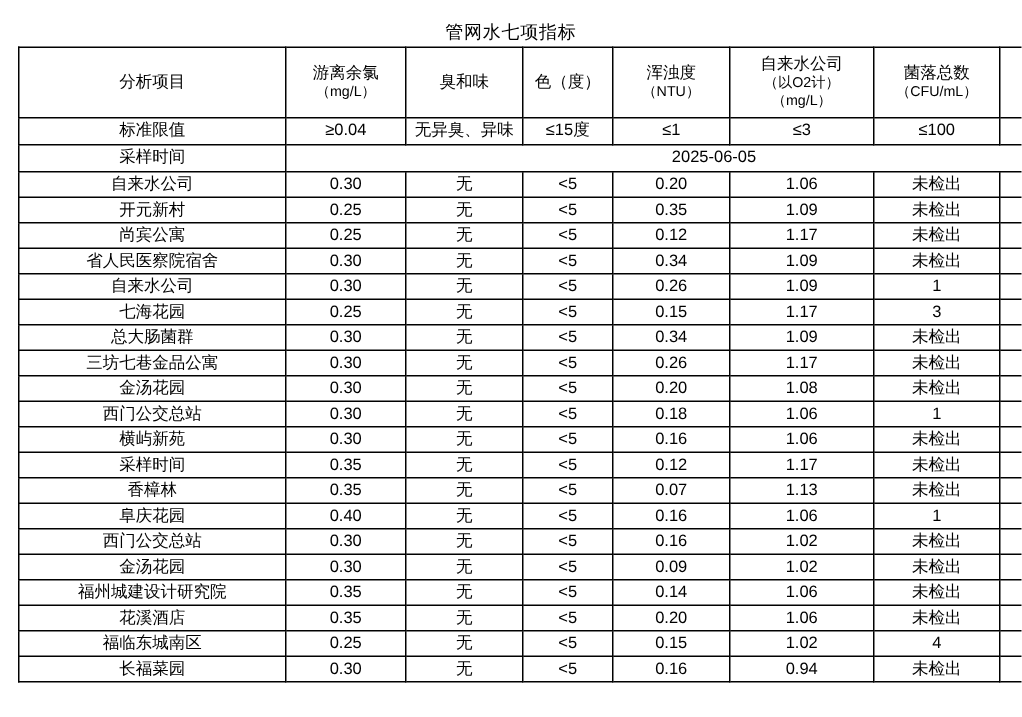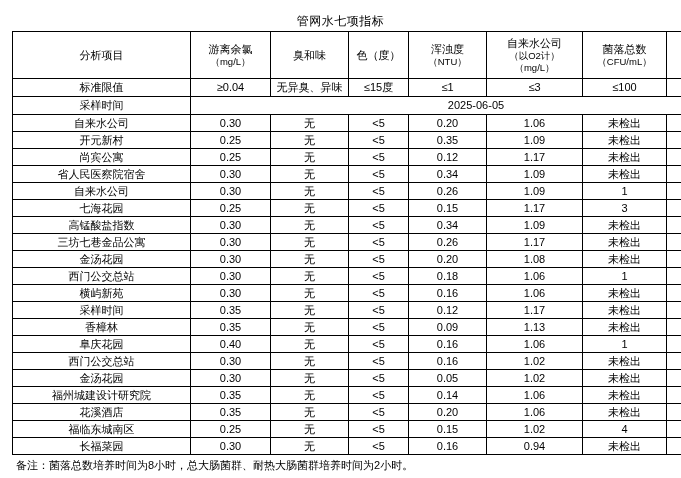--- a/index.html
+++ b/index.html
@@ -200,21 +200,21 @@
         <td>七海花园</td>
         <td>0.25</td>
         <td>无</td>
         <td>&lt;5</td>
         <td>0.15</td>
         <td>1.17</td>
         <td>3</td>
         <td>未检出</td>
       </tr>
       <tr class="row-cell">
-        <td>高锰酸盐指数</td>
+        <td>总大肠菌群</td>
         <td>0.30</td>
         <td>无</td>
         <td>&lt;5</td>
         <td>0.34</td>
         <td>1.09</td>
         <td>未检出</td>
         <td>未检出</td>
       </tr>
       <tr class="row-cell">
         <td>三坊七巷金品公寓</td>
@@ -264,21 +264,21 @@
         <td>0.12</td>
         <td>1.17</td>
         <td>未检出</td>
         <td>未检出</td>
       </tr>
       <tr class="row-cell">
         <td>香樟林</td>
         <td>0.35</td>
         <td>无</td>
         <td>&lt;5</td>
-        <td>0.09</td>
+        <td>0.07</td>
         <td>1.13</td>
         <td>未检出</td>
         <td>未检出</td>
       </tr>
       <tr class="row-cell">
         <td>阜庆花园</td>
         <td>0.40</td>
         <td>无</td>
         <td>&lt;5</td>
         <td>0.16</td>
@@ -294,21 +294,21 @@
         <td>0.16</td>
         <td>1.02</td>
         <td>未检出</td>
         <td>未检出</td>
       </tr>
       <tr class="row-cell">
         <td>金汤花园</td>
         <td>0.30</td>
         <td>无</td>
         <td>&lt;5</td>
-        <td>0.05</td>
+        <td>0.09</td>
         <td>1.02</td>
         <td>未检出</td>
         <td>未检出</td>
       </tr>
       <tr class="row-cell">
         <td>福州城建设计研究院</td>
         <td>0.35</td>
         <td>无</td>
         <td>&lt;5</td>
         <td>0.14</td>
@@ -342,15 +342,14 @@
         <td>无</td>
         <td>&lt;5</td>
         <td>0.16</td>
         <td>0.94</td>
         <td>未检出</td>
         <td>未检出</td>
       </tr>
     </tbody>
   </table>
 
-  <div class="note">备注：菌落总数培养时间为8小时，总大肠菌群、耐热大肠菌群培养时间为2小时。</div>
 
 </div>
 
 </body></html>

